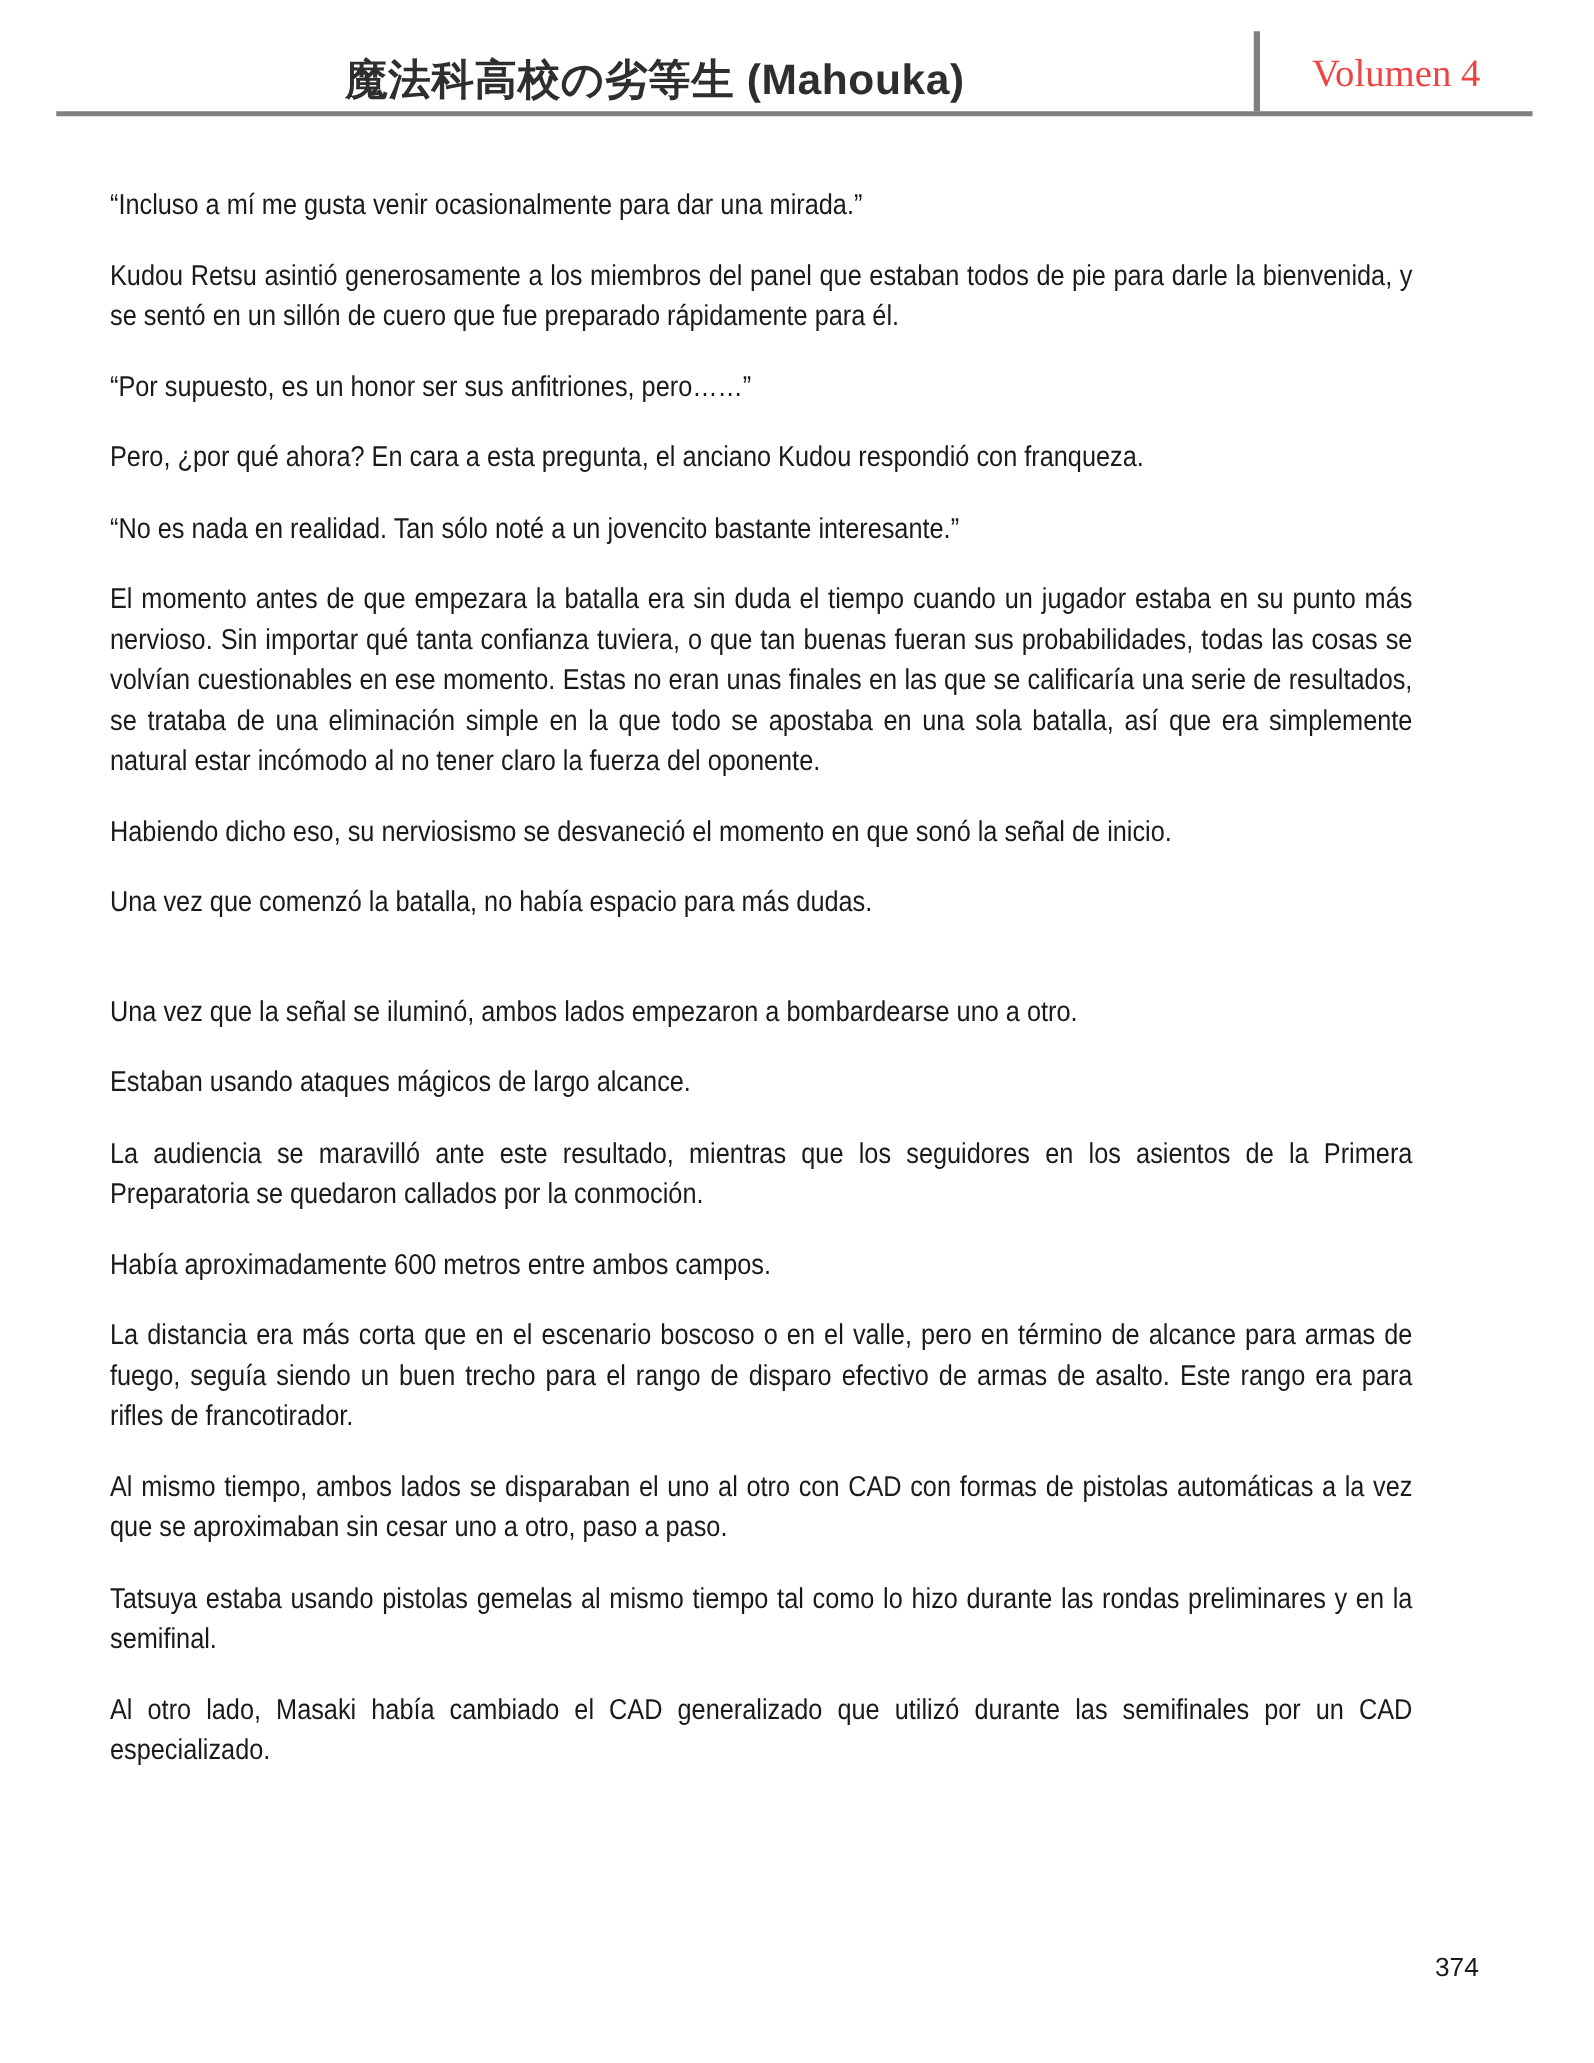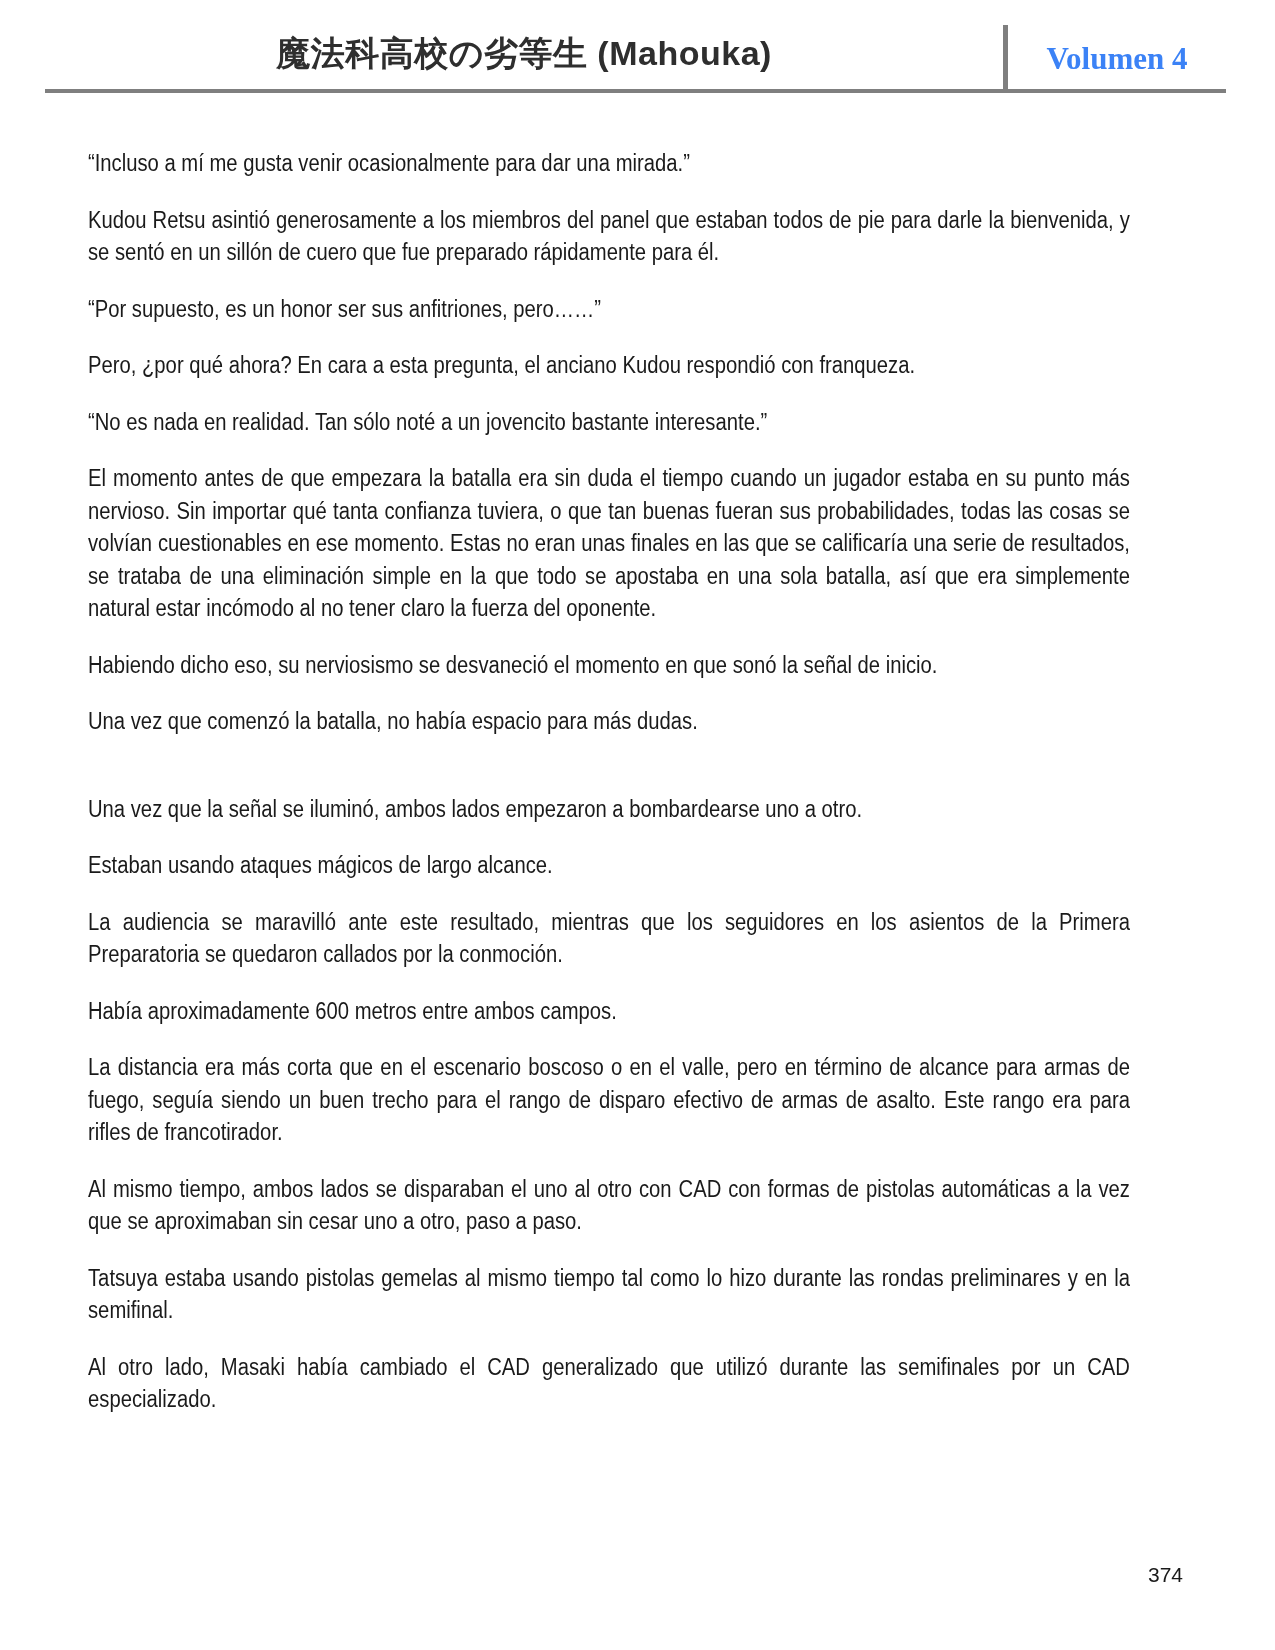--- a/index.html
+++ b/index.html
@@ -30,21 +30,21 @@
     height: 89px;
     display: flex;
     align-items: stretch;
     border-bottom: 4px solid #7f7f7f;
   }
   .header-title-cell {
     flex: 1;
     display: flex;
     align-items: flex-end;
     justify-content: center;
-    padding-bottom: 12px;
+    padding-bottom: 2px;
     margin-top: 25px;
   }
   .header-title {
     font-size: 34px;
     font-weight: bold;
     color: #2e2e2e;
     letter-spacing: 0.5px;
     white-space: nowrap;
   }
   .header-divider {
@@ -56,22 +56,22 @@
   .header-volume-cell {
     width: 218px;
     display: flex;
     align-items: flex-end;
     justify-content: center;
     padding-bottom: 12px;
   }
   .header-volume {
     font-family: "Liberation Serif", "DejaVu Serif", serif;
     font-size: 31px;
-    font-weight: bold;
-    color: #3b82f6;
+    font-weight: normal;
+    color: #ef4444;
     white-space: nowrap;
   }
 
   
   .body-text {
     position: absolute;
     left: 88px;
     top: 147px;
     width: 1184px;               
     transform: scaleX(0.88);     

